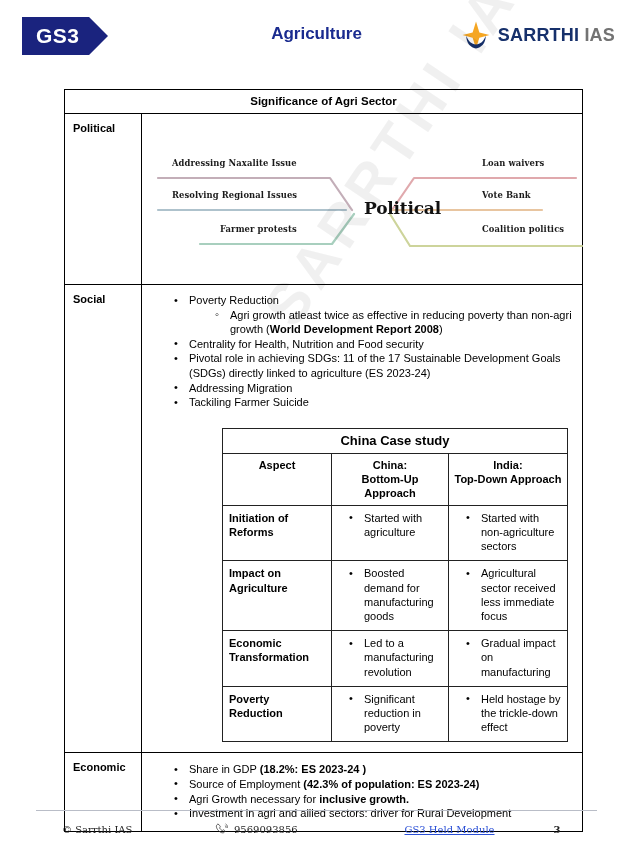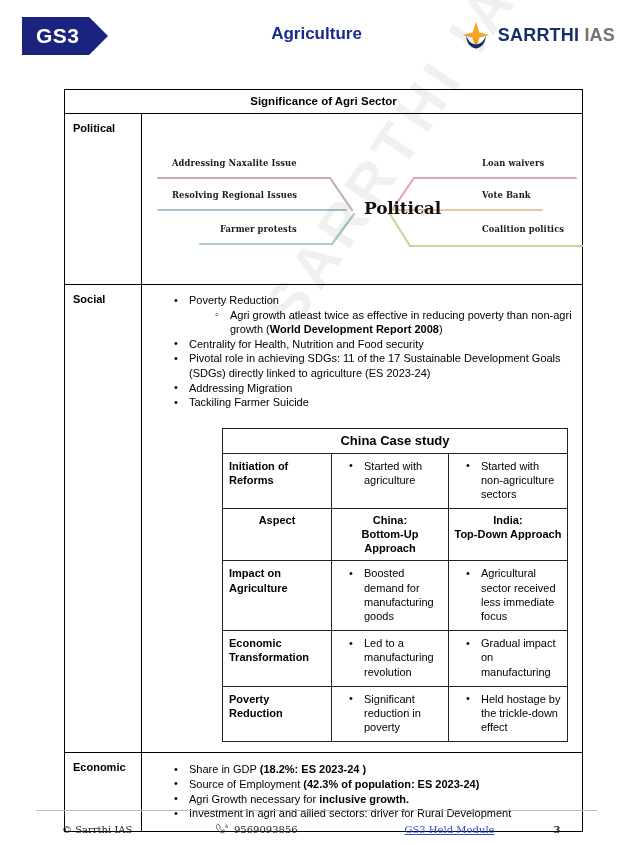--- a/index.html
+++ b/index.html
@@ -338,45 +338,45 @@
           </ul>
         </div>
 
         <div class="china-holder">
           <table class="china">
             <tbody>
               <tr>
                 <td class="china-title" colspan="3">China Case study</td>
               </tr>
               <tr>
-                <td class="china-aspect">
-                  <span>Initiation of</span><br>
-                  <span>Reforms</span>
-                </td>
-                <td class="china-cell">
-                  <ul class="clist">
-                      <li>Started with agriculture</li>
-                    </ul>
-                </td>
-                <td class="china-cell">
-                  <ul class="clist">
-                      <li>Started with non-agriculture sectors</li>
-                    </ul>
-                </td>
-              </tr>
-
-              <tr>
                 <td class="china-hd">Aspect</td>
                 <td class="china-hd">
                   <span>China:</span><br>
                   <span>Bottom-Up Approach</span>
                 </td>
                 <td class="china-hd">
                   <span>India:</span><br>
                   <span>Top-Down Approach</span>
+                </td>
+              </tr>
+
+              <tr>
+                <td class="china-aspect">
+                  <span>Initiation of</span><br>
+                  <span>Reforms</span>
+                </td>
+                <td class="china-cell">
+                  <ul class="clist">
+                      <li>Started with agriculture</li>
+                    </ul>
+                </td>
+                <td class="china-cell">
+                  <ul class="clist">
+                      <li>Started with non-agriculture sectors</li>
+                    </ul>
                 </td>
               </tr>
 
               <tr>
                 <td class="china-aspect">
                   <span>Impact on</span><br>
                   <span>Agriculture</span>
                 </td>
                 <td class="china-cell">
                   <ul class="clist">

